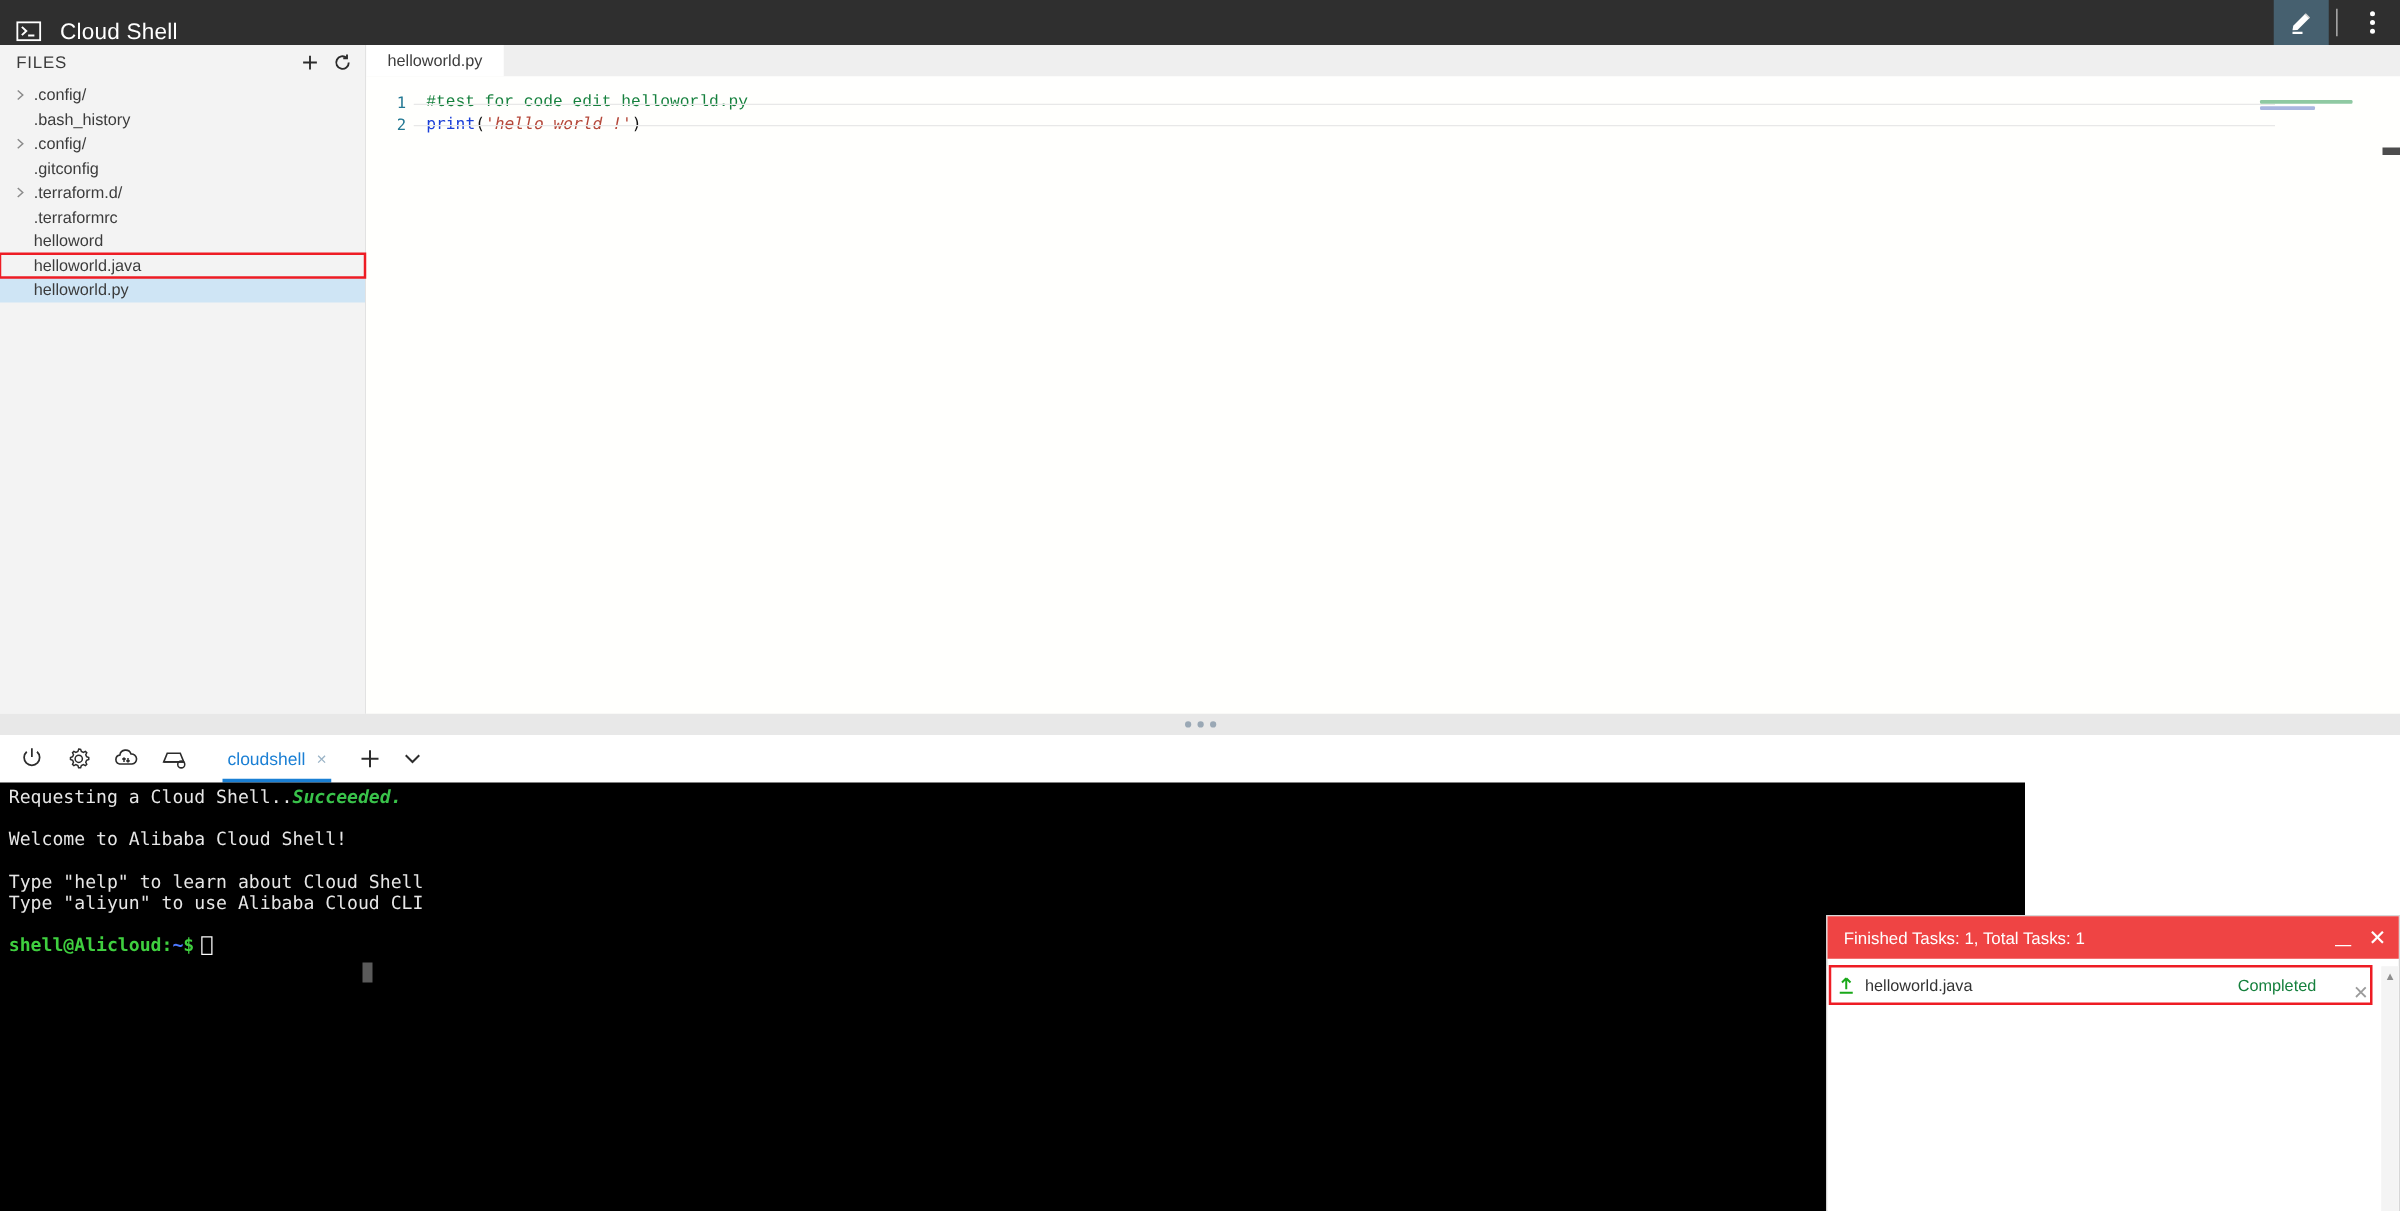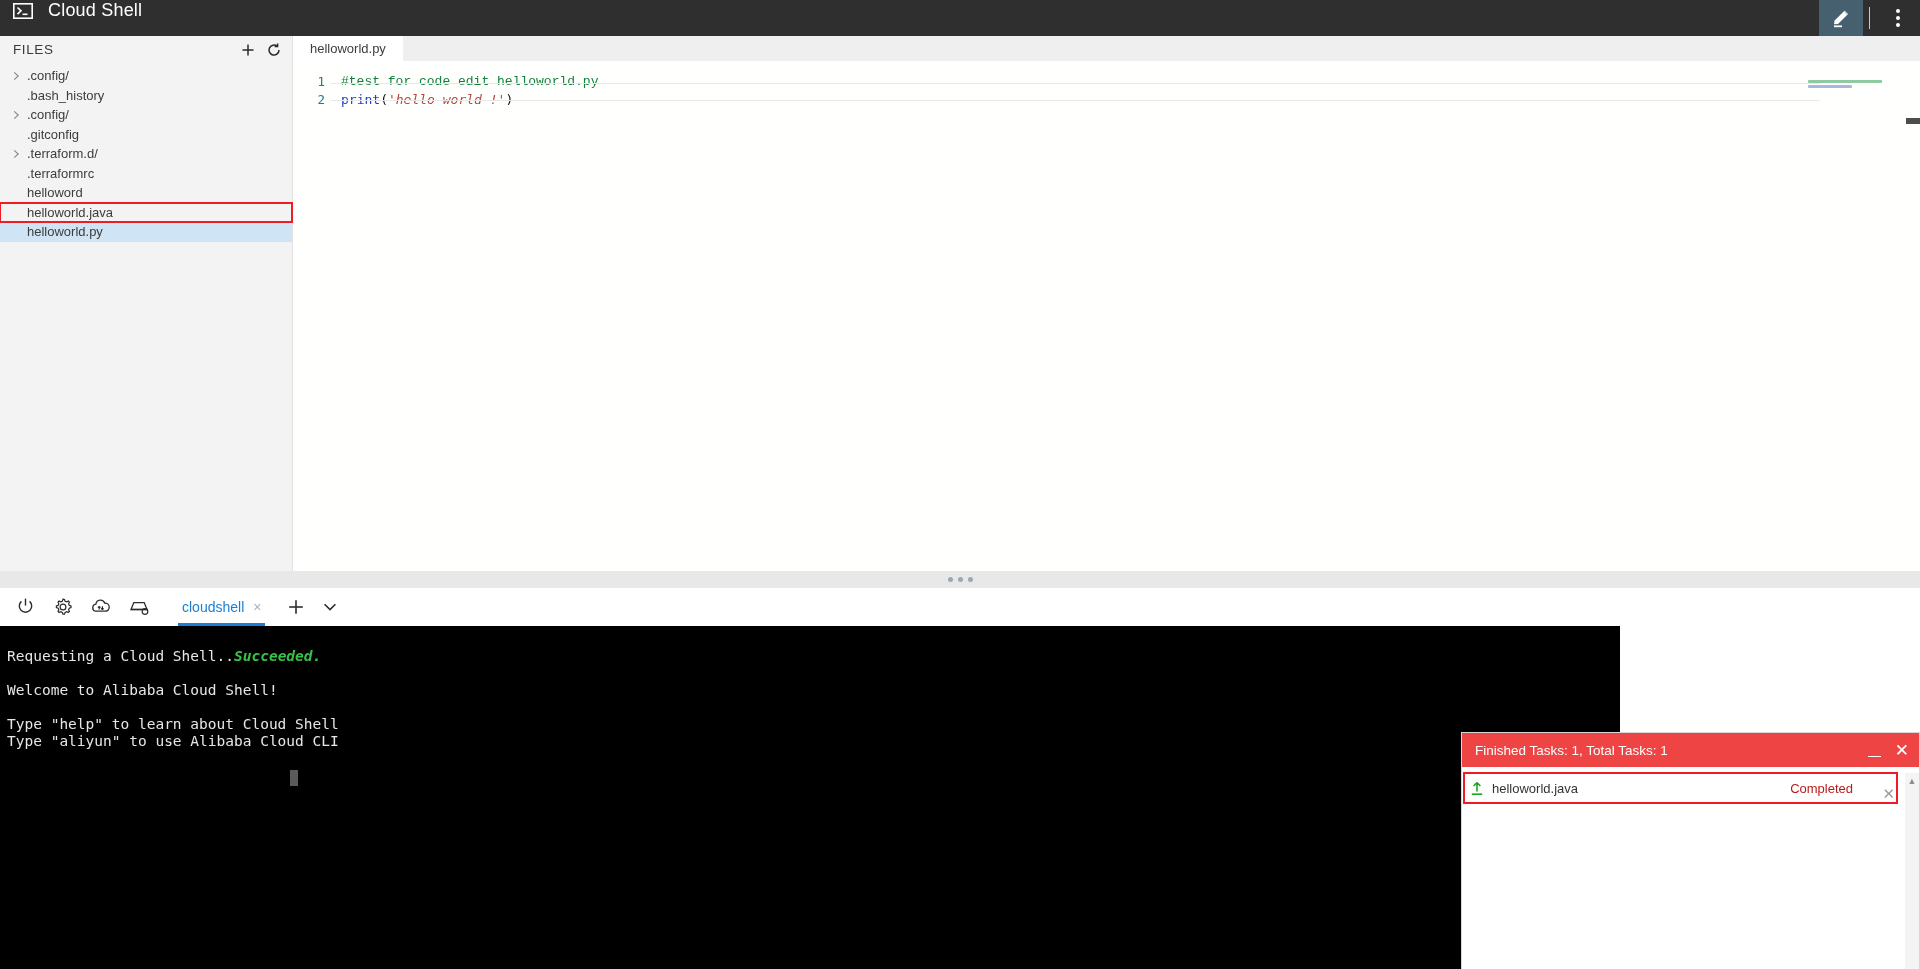--- a/index.html
+++ b/index.html
@@ -8,21 +8,21 @@
     overflow: hidden;
     background: #ffffff;
     font-family: "Liberation Sans", sans-serif;
   }
   * { box-sizing: border-box; }
 
   
   .titlebar {
     position: absolute; left: 0; top: 0; width: 1920px; height: 36px;
     background: #2f2f2f; color: #ffffff;
-    display: flex; align-items: flex-start;
+    display: flex; align-items: flex-end;
   }
   .titlebar-icon { margin-left: 12px; width: 22px; height: 22px; display: flex; align-items: center; justify-content: center; }
   .titlebar-title { margin-left: 14px; font-size: 18px; letter-spacing: .2px; }
   .titlebar-right { margin-left: auto; display: flex; align-items: center; height: 36px; }
   .tb-btn { width: 44px; height: 36px; display: flex; align-items: center; justify-content: center; }
   .tb-btn.active { background: #46606f; }
   .tb-divider { width: 1px; height: 22px; background: #c8c8c8; margin: 0 6px; }
   .dots3 { display: flex; flex-direction: column; gap: 3px; align-items: center; }
   .dots3 i { display: block; width: 4px; height: 4px; border-radius: 50%; background: #ffffff; }
 
@@ -105,21 +105,21 @@
   }
   .term-tab .tclose { color: #9bb4c7; font-size: 14px; }
   .tt-plus, .tt-chev { width: 34px; height: 38px; display: flex; align-items: center; justify-content: center; color: #2c2c2c; }
   .tt-plus { margin-left: 14px; }
 
   
   .terminal {
     position: absolute; left: 0; top: 626px; width: 1620px; height: 343px;
     background: #000000; color: #e6e6e6;
     font-family: "DejaVu Sans Mono", monospace; font-size: 14.5px; line-height: 17px;
-    padding: 22px 0 0 7px;
+    padding: 4px 0 0 7px;
   }
   .t-line { white-space: pre; height: 17px; }
   .t-green { color: #39c24a; font-style: italic; font-weight: bold; }
   .t-prompt-user { color: #3fcf3f; font-weight: bold; }
   .t-prompt-path { color: #4d79ff; font-weight: bold; }
   .t-prompt-sym { color: #3fcf3f; font-weight: bold; }
   .t-cursor {
     display: inline-block; width: 9px; height: 15px; border: 1.5px solid #ffffff;
     vertical-align: -3px; margin-left: 6px;
   }
@@ -139,21 +139,21 @@
   .up-min span { display: block; width: 13px; height: 1.5px; background: #ffffff; }
   .up-close { font-size: 17px; line-height: 1; }
   .up-body { position: relative; height: 202px; background: #ffffff; }
   .up-row {
     position: relative; margin: 6px 22px 0 2px; height: 30px;
     display: flex; align-items: center; font-size: 13px; color: #333333;
     outline: 2px solid #ee1c24; outline-offset: -1px;
   }
   .up-row .up-arrow { width: 26px; display: flex; align-items: center; justify-content: center; }
   .up-row .up-name { margin-left: 2px; }
-  .up-row .up-status { margin-left: auto; margin-right: 44px; color: #b91c1c; }
+  .up-row .up-status { margin-left: auto; margin-right: 44px; color: #15803d; }
   .up-row-close { position: absolute; right: 24px; top: 12px; color: #9b9b9b; font-size: 15px; }
   .up-scrollbar { position: absolute; right: 0; top: 0; width: 14px; height: 202px; background: #f4f4f4; }
   .up-scrollbar .arrow-up { display: flex; justify-content: center; padding-top: 3px; color: #8e8e8e; font-size: 9px; }
 </style>
 </head>
 <body>
 
 <div class="titlebar">
   <span class="titlebar-icon">
     <svg width="20" height="16" viewBox="0 0 20 16">
@@ -334,20 +334,21 @@
 </div>
 
 <div class="terminal">
   <div class="t-line"><span>Requesting a Cloud Shell..</span><span class="t-green">Succeeded.</span></div>
   <div class="t-line"></div>
   <div class="t-line">Welcome to Alibaba Cloud Shell!</div>
   <div class="t-line"></div>
   <div class="t-line">Type "help" to learn about Cloud Shell</div>
   <div class="t-line">Type "aliyun" to use Alibaba Cloud CLI</div>
   <div class="t-line"></div>
+  <div class="t-line"><span class="t-prompt-user">shell@Alicloud</span><span class="t-prompt-sym">:</span><span class="t-prompt-path">~</span><span class="t-prompt-sym">$</span><span class="t-cursor"></span></div>
   <div class="t-block"></div>
 </div>
 
 <div class="upload-panel">
   <div class="up-header">
     <span>Finished Tasks: 1, Total Tasks: 1</span>
     <span class="up-actions">
       <span class="up-min">
           <span></span>
         </span>

